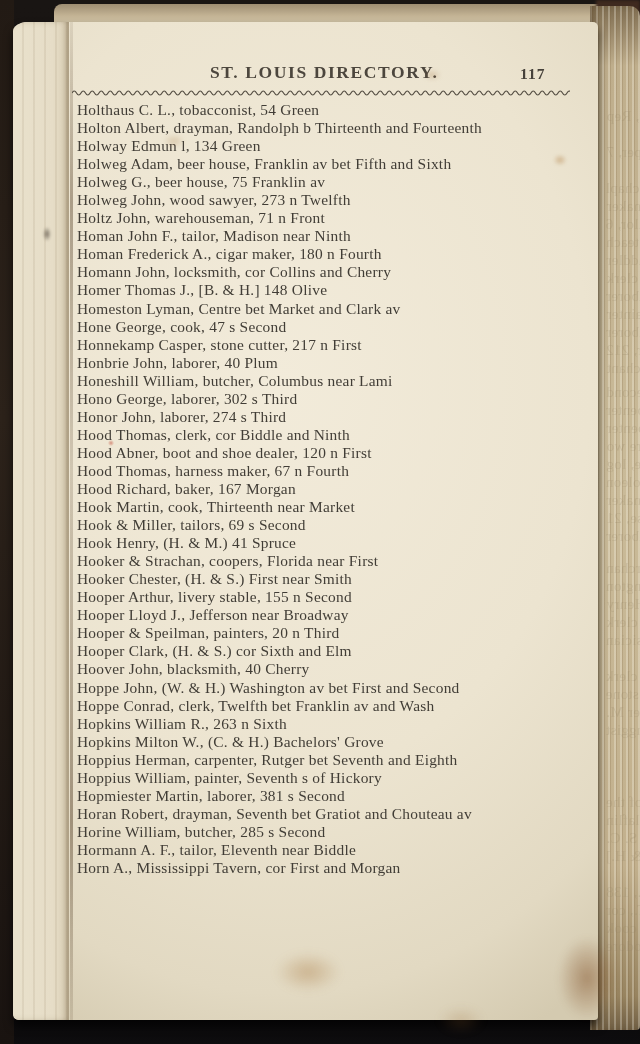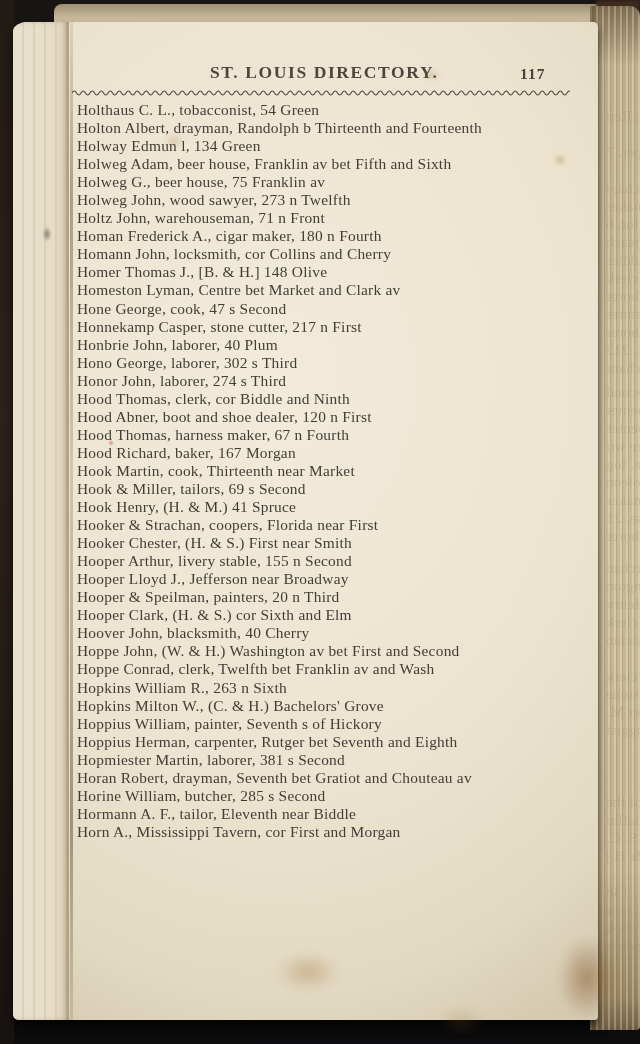--- a/index.html
+++ b/index.html
@@ -132,49 +132,51 @@
     </svg>
 
     <div class="entries">
         <div class="entry">Holthaus C. L., tobacconist, 54 Green</div>
         <div class="entry">Holton Albert, drayman, Randolph b Thirteenth and Fourteenth</div>
         <div class="entry">Holway Edmun l, 134 Green</div>
         <div class="entry">Holweg Adam, beer house, Franklin av bet Fifth and Sixth</div>
         <div class="entry">Holweg G., beer house, 75 Franklin av</div>
         <div class="entry">Holweg John, wood sawyer, 273 n Twelfth</div>
         <div class="entry">Holtz John, warehouseman, 71 n Front</div>
+        <div class="entry">Homan John F., tailor, Madison near Ninth</div>
         <div class="entry">Homan Frederick A., cigar maker, 180 n Fourth</div>
         <div class="entry">Homann John, locksmith, cor Collins and Cherry</div>
         <div class="entry">Homer Thomas J., [B. &amp; H.] 148 Olive</div>
         <div class="entry">Homeston Lyman, Centre bet Market and Clark av</div>
         <div class="entry">Hone George, cook, 47 s Second</div>
         <div class="entry">Honnekamp Casper, stone cutter, 217 n First</div>
         <div class="entry">Honbrie John, laborer, 40 Plum</div>
+        <div class="entry">Honeshill William, butcher, Columbus near Lami</div>
         <div class="entry">Hono George, laborer, 302 s Third</div>
         <div class="entry">Honor John, laborer, 274 s Third</div>
         <div class="entry">Hood Thomas, clerk, cor Biddle and Ninth</div>
         <div class="entry">Hood Abner, boot and shoe dealer, 120 n First</div>
         <div class="entry">Hood Thomas, harness maker, 67 n Fourth</div>
         <div class="entry">Hood Richard, baker, 167 Morgan</div>
         <div class="entry">Hook Martin, cook, Thirteenth near Market</div>
         <div class="entry">Hook &amp; Miller, tailors, 69 s Second</div>
         <div class="entry">Hook Henry, (H. &amp; M.) 41 Spruce</div>
         <div class="entry">Hooker &amp; Strachan, coopers, Florida near First</div>
         <div class="entry">Hooker Chester, (H. &amp; S.) First near Smith</div>
         <div class="entry">Hooper Arthur, livery stable, 155 n Second</div>
         <div class="entry">Hooper Lloyd J., Jefferson near Broadway</div>
         <div class="entry">Hooper &amp; Speilman, painters, 20 n Third</div>
         <div class="entry">Hooper Clark, (H. &amp; S.) cor Sixth and Elm</div>
         <div class="entry">Hoover John, blacksmith, 40 Cherry</div>
         <div class="entry">Hoppe John, (W. &amp; H.) Washington av bet First and Second</div>
         <div class="entry">Hoppe Conrad, clerk, Twelfth bet Franklin av and Wash</div>
         <div class="entry">Hopkins William R., 263 n Sixth</div>
         <div class="entry">Hopkins Milton W., (C. &amp; H.) Bachelors' Grove</div>
+        <div class="entry">Hoppius Herman, carpenter, Rutger bet Seventh and Eighth</div>
         <div class="entry">Hoppius William, painter, Seventh s of Hickory</div>
-        <div class="entry">Hoppius Herman, carpenter, Rutger bet Seventh and Eighth</div>
         <div class="entry">Hopmiester Martin, laborer, 381 s Second</div>
         <div class="entry">Horan Robert, drayman, Seventh bet Gratiot and Chouteau av</div>
         <div class="entry">Horine William, butcher, 285 s Second</div>
         <div class="entry">Hormann A. F., tailor, Eleventh near Biddle</div>
         <div class="entry">Horn A., Mississippi Tavern, cor First and Morgan</div>
       </div>
 
     <div class="stain s1"></div>
     <div class="stain s2"></div>
     <div class="stain s3"></div>

